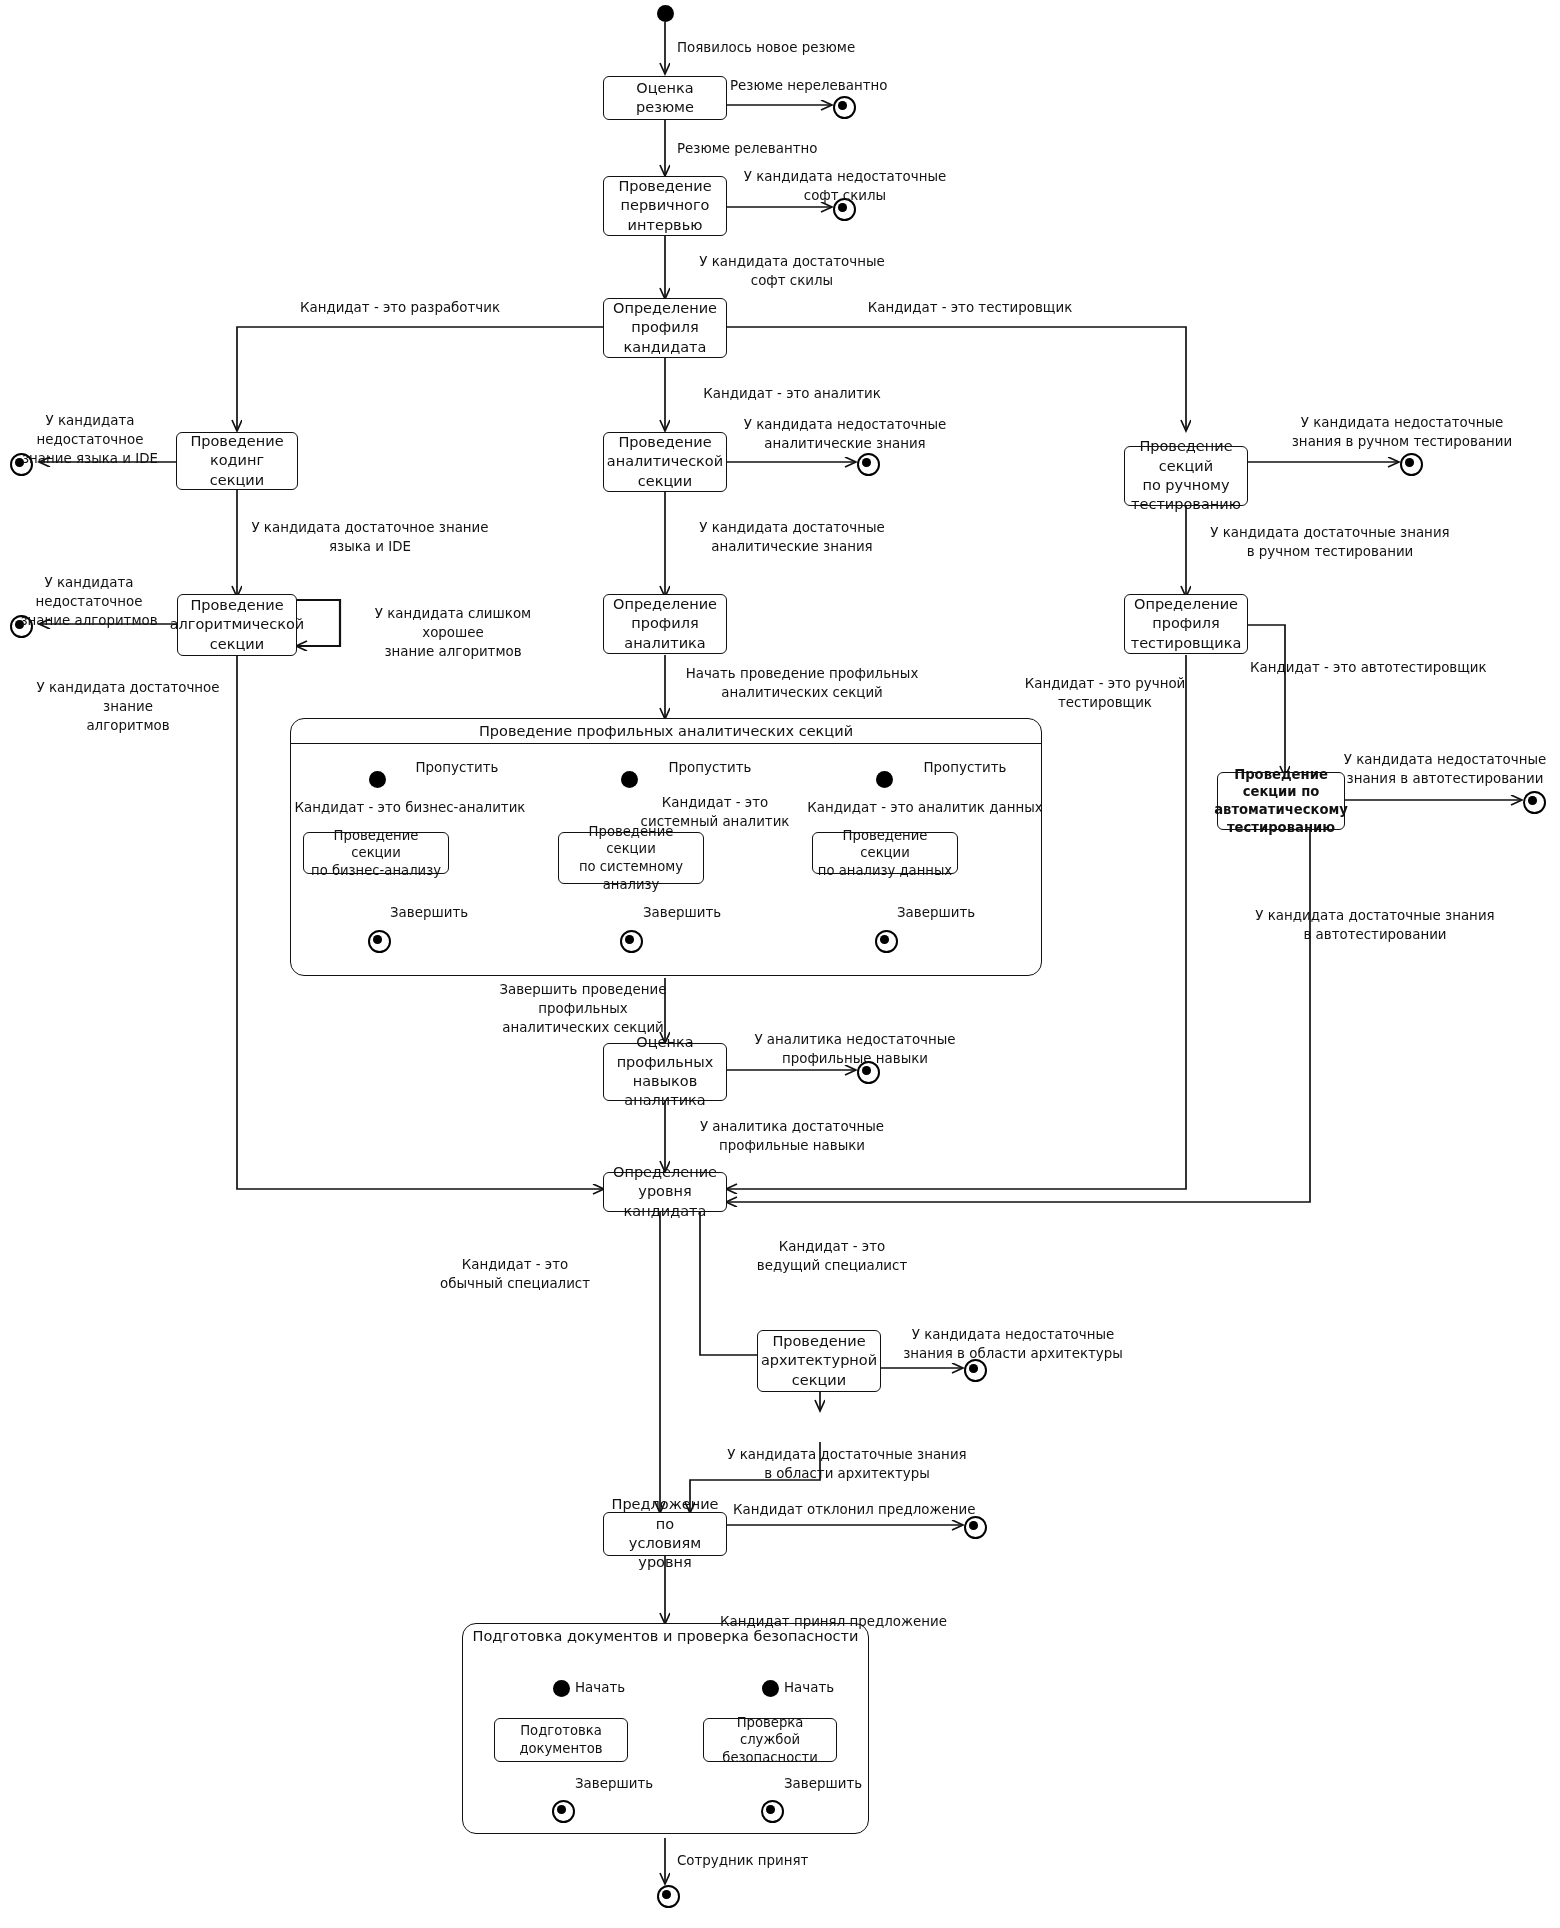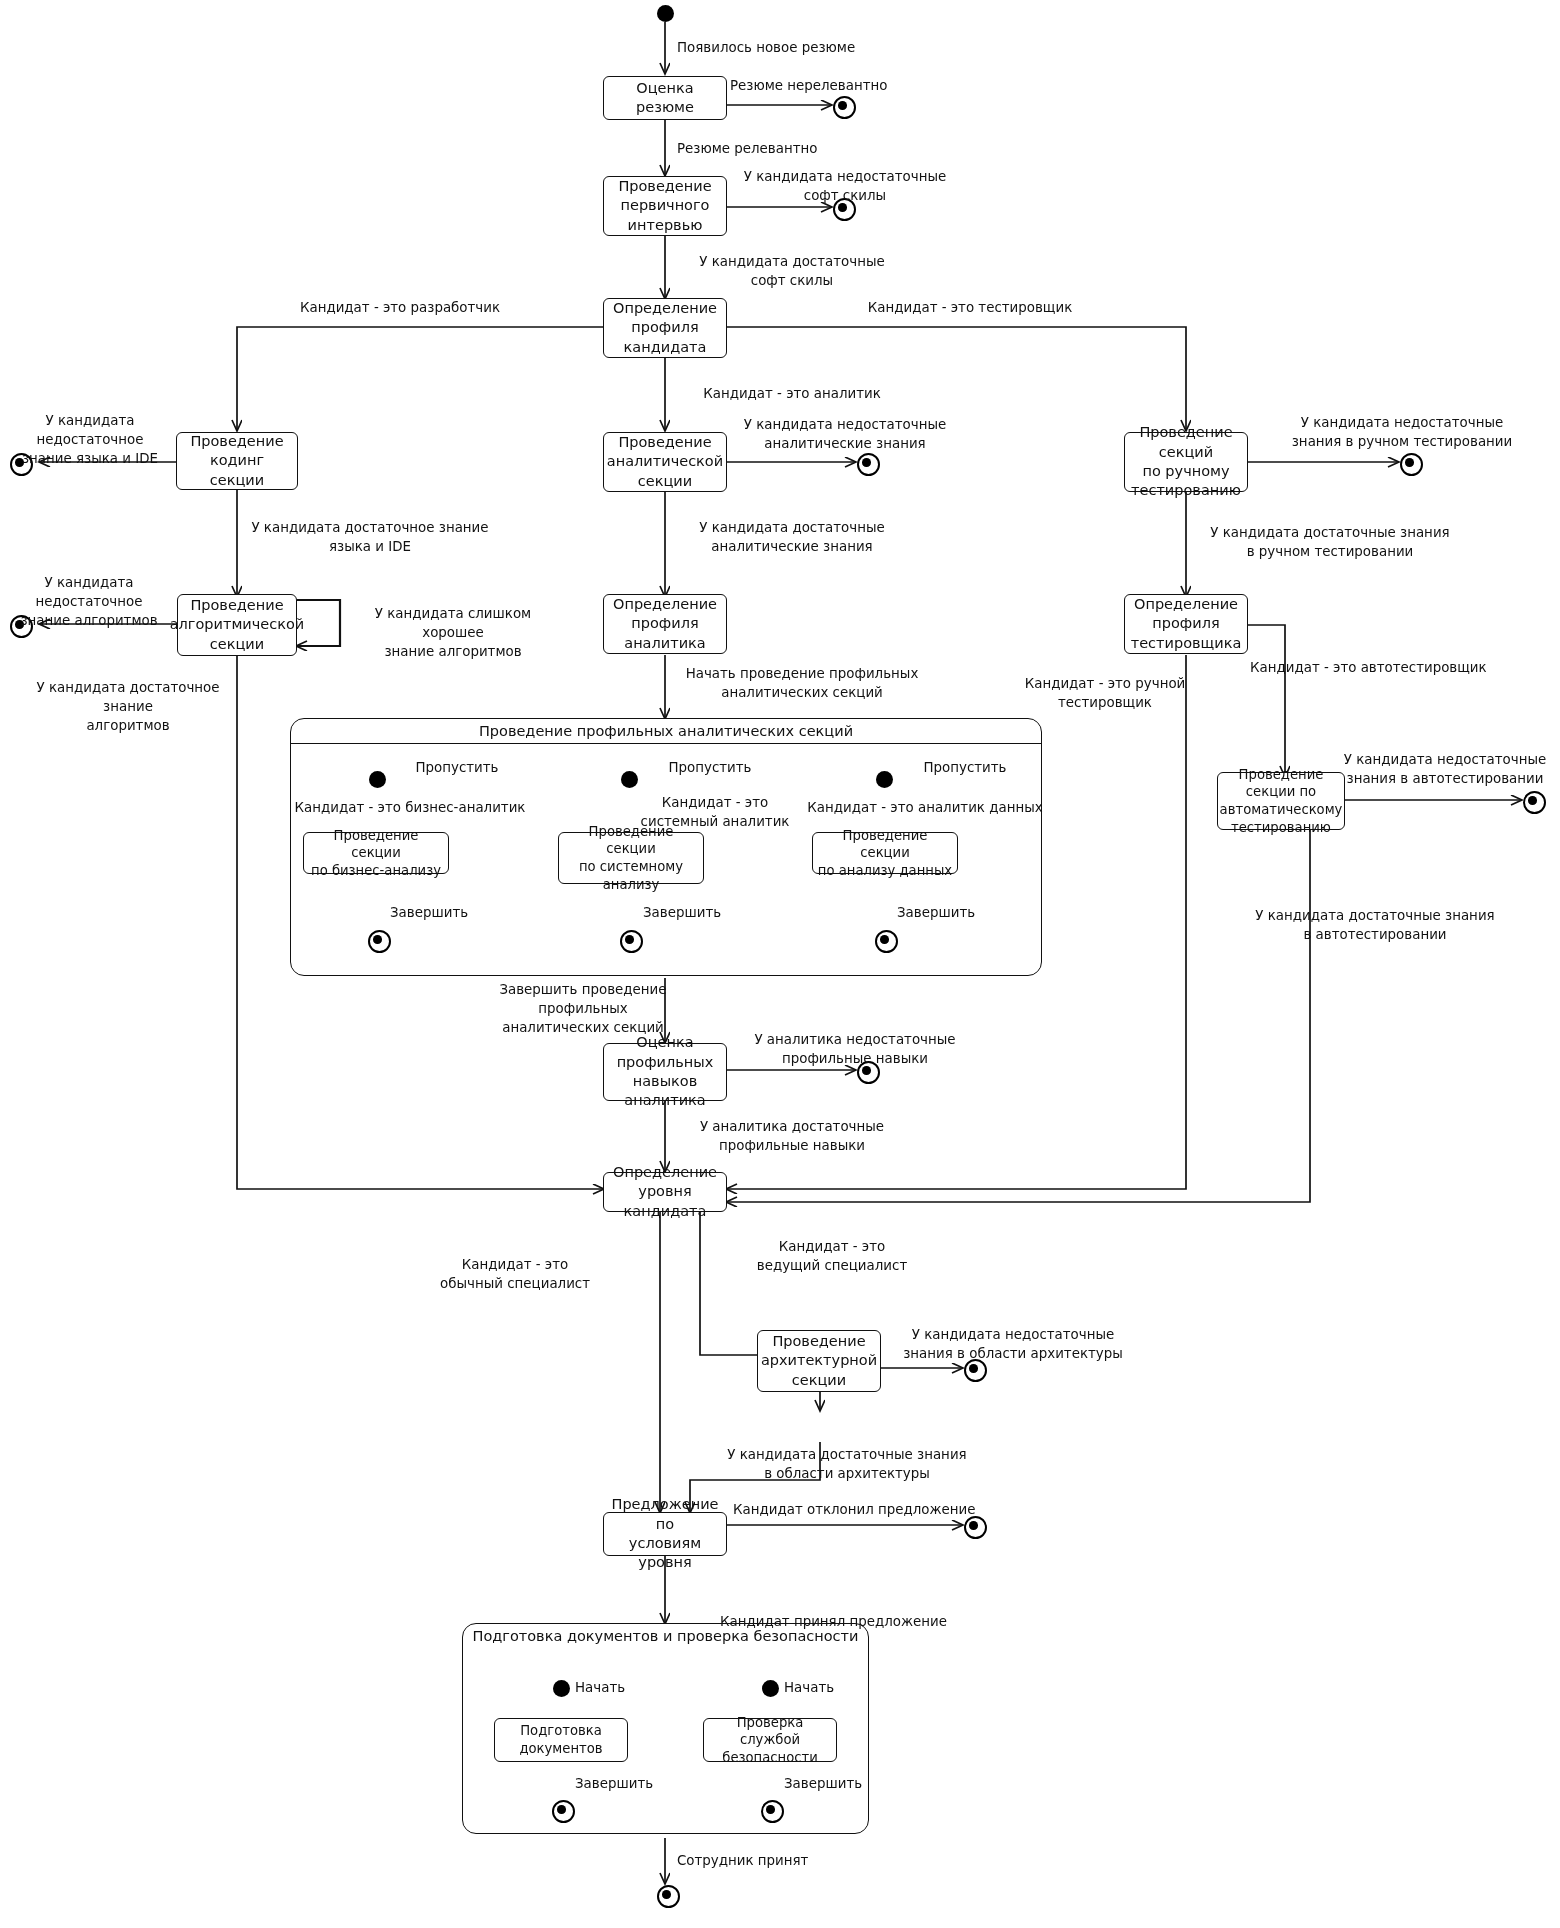--- a/index.html
+++ b/index.html
@@ -158,27 +158,27 @@
 секции</div>
   <div class="state" style="left:177px;top:594px;width:120px;height:62px;">Проведение
 алгоритмической
 секции</div>
   <div class="state" style="left:603px;top:432px;width:124px;height:60px;">Проведение
 аналитической
 секции</div>
   <div class="state" style="left:603px;top:594px;width:124px;height:60px;">Определение
 профиля
 аналитика</div>
-  <div class="state" style="left:1124px;top:432px;width:124px;height:60px;">Проведение секций
+  <div class="state" style="left:1124px;top:446px;width:124px;height:60px;">Проведение секций
 по ручному
 тестированию</div>
   <div class="state" style="left:1124px;top:594px;width:124px;height:60px;">Определение
 профиля
 тестировщика</div>
-  <div class="state" style="left:1217px;top:772px;width:128px;height:58px;font-size:13.2px;">Проведение секции по
+  <div class="state" style="left:1217px;top:772px;width:128px;height:58px;font-size:13.2px;font-weight:bold;">Проведение секции по
 автоматическому
 тестированию</div>
   <div class="state" style="left:603px;top:1043px;width:124px;height:58px;">Оценка
 профильных
 навыков аналитика</div>
   <div class="state" style="left:603px;top:1172px;width:124px;height:40px;">Определение
 уровня кандидата</div>
   <div class="state" style="left:757px;top:1330px;width:124px;height:62px;">Проведение
 архитектурной
 секции</div>

